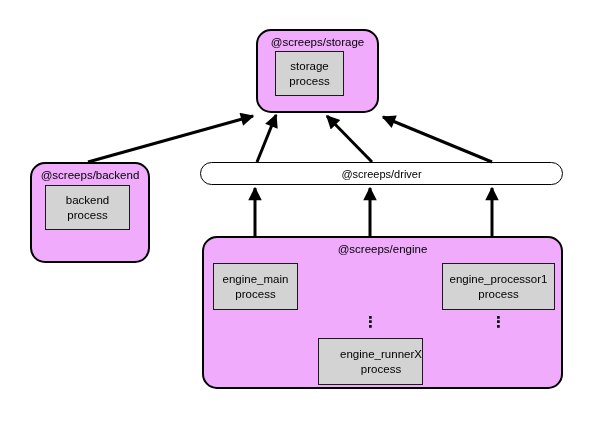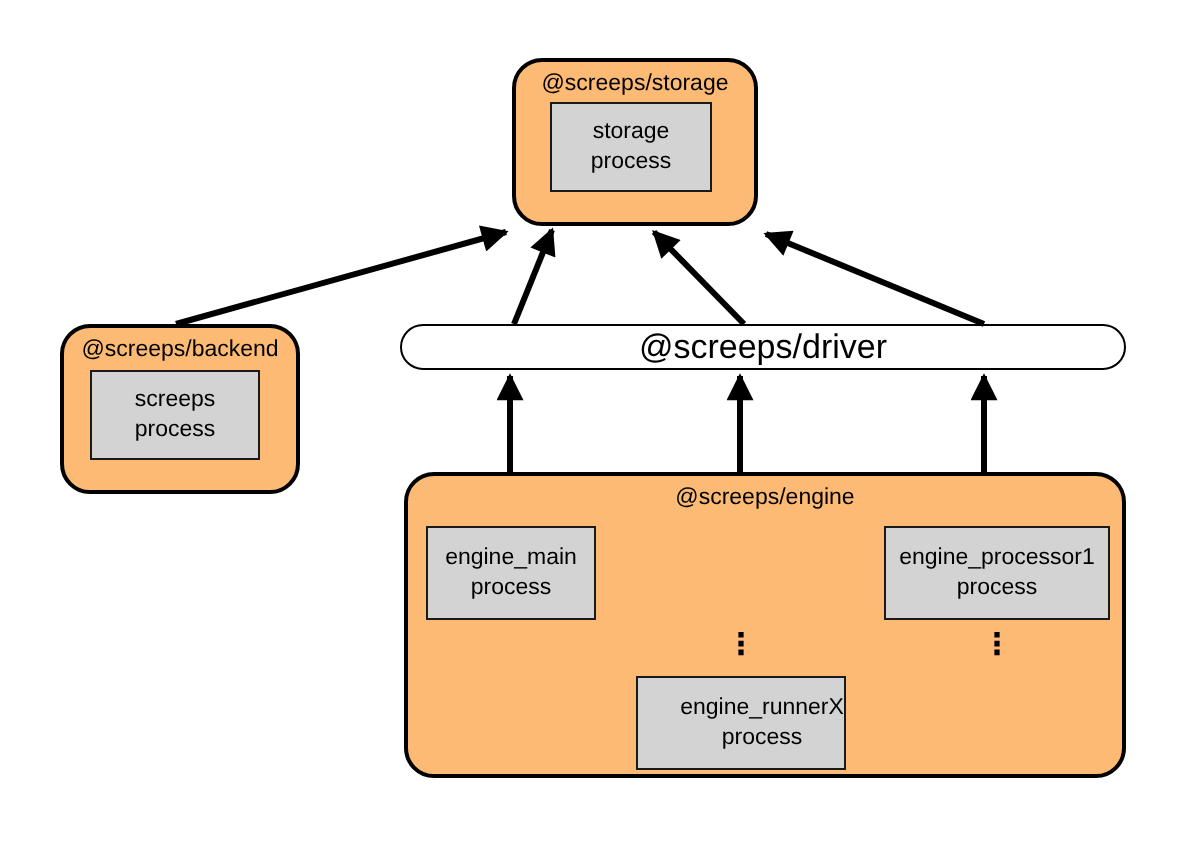--- a/index.html
+++ b/index.html
@@ -10,21 +10,21 @@
   }
   .canvas {
     position: relative;
     width: 600px;
     height: 427px;
     background: #ffffff;
     overflow: hidden;
   }
   .group {
     position: absolute;
-    background: #fdba74;
+    background: #f0abfc;
     border: 2px solid #000000;
     border-radius: 15px;
   }
   .group-title {
     text-align: center;
     font-size: 11.5px;
     padding-top: 5px;
     white-space: nowrap;
   }
   .process {
@@ -33,33 +33,33 @@
     border: 1px solid #1a1a1a;
     display: flex;
     align-items: center;
     justify-content: center;
     text-align: center;
     font-size: 11.5px;
     line-height: 1.25;
     padding: 2px;
   }
   .node-storage   { left: 256px; top: 29px;  width: 123px; height: 84px; }
-  .storage-proc   { left: 17px;  top: 20px;  width: 81px;  height: 45px; }
-  .node-backend   { left: 30px;  top: 162px; width: 120px; height: 85px; }
+  .storage-proc   { left: 17px;  top: 20px;  width: 69px;  height: 45px; }
+  .node-backend   { left: 30px;  top: 162px; width: 120px; height: 101px; }
   .backend-proc   { left: 13px;  top: 21px;  width: 85px;  height: 45px; }
   .node-driver {
     position: absolute;
     left: 200px; top: 162px; width: 363px; height: 23px;
     background: #ffffff;
     border: 1.5px solid #000000;
     border-radius: 12px;
     display: flex;
     align-items: center;
     justify-content: center;
-    font-size: 17px;
+    font-size: 11px;
   }
   .node-engine    { left: 202px; top: 236px; width: 361px; height: 153px; }
   .engine-main    { left: 9px;   top: 25px;  width: 85px;  height: 47px; }
   .engine-runner1 { left: 114px; top: 25px;  width: 105px; height: 47px; }
   .engine-proc1   { left: 238px; top: 25px;  width: 113px; height: 47px; }
   .engine-runnerX { left: 114px; top: 100px; width: 105px; height: 47px; padding-left: 23px; }
   .engine-procX   { left: 238px; top: 100px; width: 113px; height: 47px; }
   .ellipsis {
     position: absolute;
     text-align: center;
@@ -83,21 +83,21 @@
 
 <div class="canvas">
 
   <div class="group node-storage">
     <div class="group-title">@screeps/storage</div>
     <div class="process storage-proc">storage process</div>
   </div>
 
   <div class="group node-backend">
     <div class="group-title">@screeps/backend</div>
-    <div class="process backend-proc">screeps process</div>
+    <div class="process backend-proc">backend process</div>
   </div>
 
   <div class="node-driver">
     <span>@screeps/driver</span>
   </div>
 
   <div class="group node-engine">
     <div class="group-title">@screeps/engine</div>
     <div class="process engine-main">engine_main process</div>
     <div class="process engine-proc1">engine_processor1 process</div>

